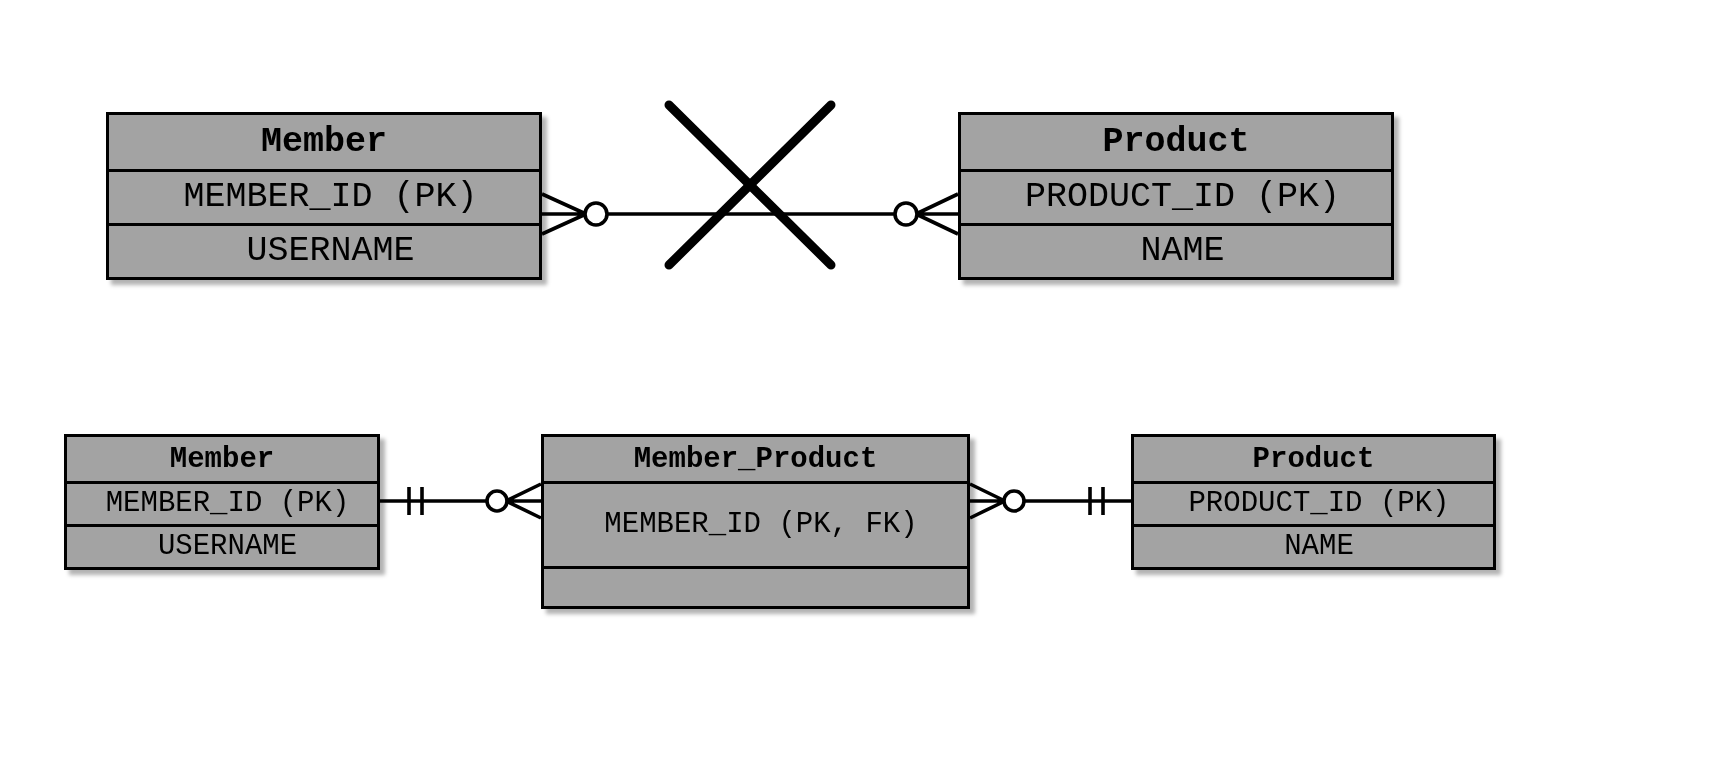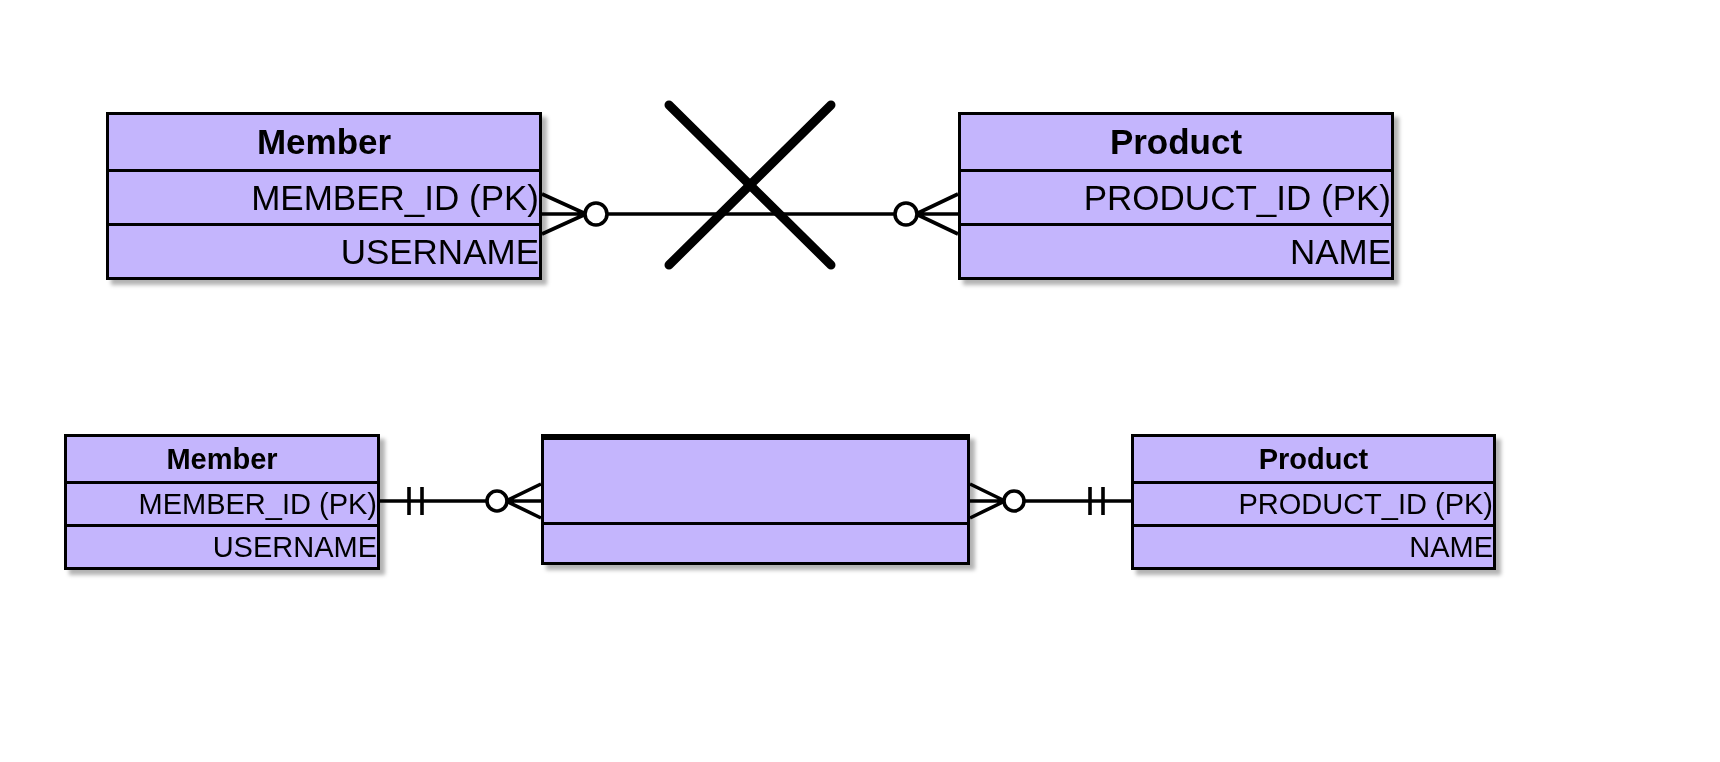--- a/index.html
+++ b/index.html
@@ -22,44 +22,45 @@
     left: 0;
     top: 0;
     width: 1720px;
     height: 762px;
   }
 
   
   .entity {
     position: absolute;
     box-sizing: border-box;
-    background: #c4b5fd;
+    background: #a3a3a3;
     border: 3px solid #000000;
     box-shadow: 5px 5px 4px rgba(0,0,0,0.30);
+    font-family: Liberation Mono, monospace;
   }
   .entity .title {
     box-sizing: border-box;
     text-align: center;
     font-weight: bold;
     color: #000000;
     white-space: nowrap;
     overflow: hidden;
     display: flex;
     align-items: center;
     justify-content: center;
   }
   .entity .row {
     box-sizing: border-box;
     border-top: 3px solid #000000;
     color: #000000;
     white-space: nowrap;
     overflow: hidden;
     display: flex;
     align-items: center;
-    justify-content: flex-end;
+    justify-content: center;
   }
   .entity .row .celltext {
     display: block;
     line-height: 1.06;
   }
   .entity .row.empty { }
 
   
   .top-member  { left: 106px; top: 112px;  width: 436px; }
   .top-product { left: 958px; top: 112px;  width: 436px; }
@@ -120,22 +121,24 @@
     <div class="title">Member</div>
     <div class="row">
         <span class="celltext">MEMBER_ID (PK)</span>
       </div>
     <div class="row">
         <span class="celltext">USERNAME</span>
       </div>
   </div>
 
   <div class="entity bot-mp">
+    <div class="title">Member_Product</div>
     <div class="row fkcell">
       <div>
+        <span class="celltext">MEMBER_ID (PK, FK)</span>
       </div>
     </div>
     <div class="row empty"></div>
   </div>
 
   <div class="entity bot-product">
     <div class="title">Product</div>
     <div class="row">
         <span class="celltext">PRODUCT_ID (PK)</span>
       </div>

